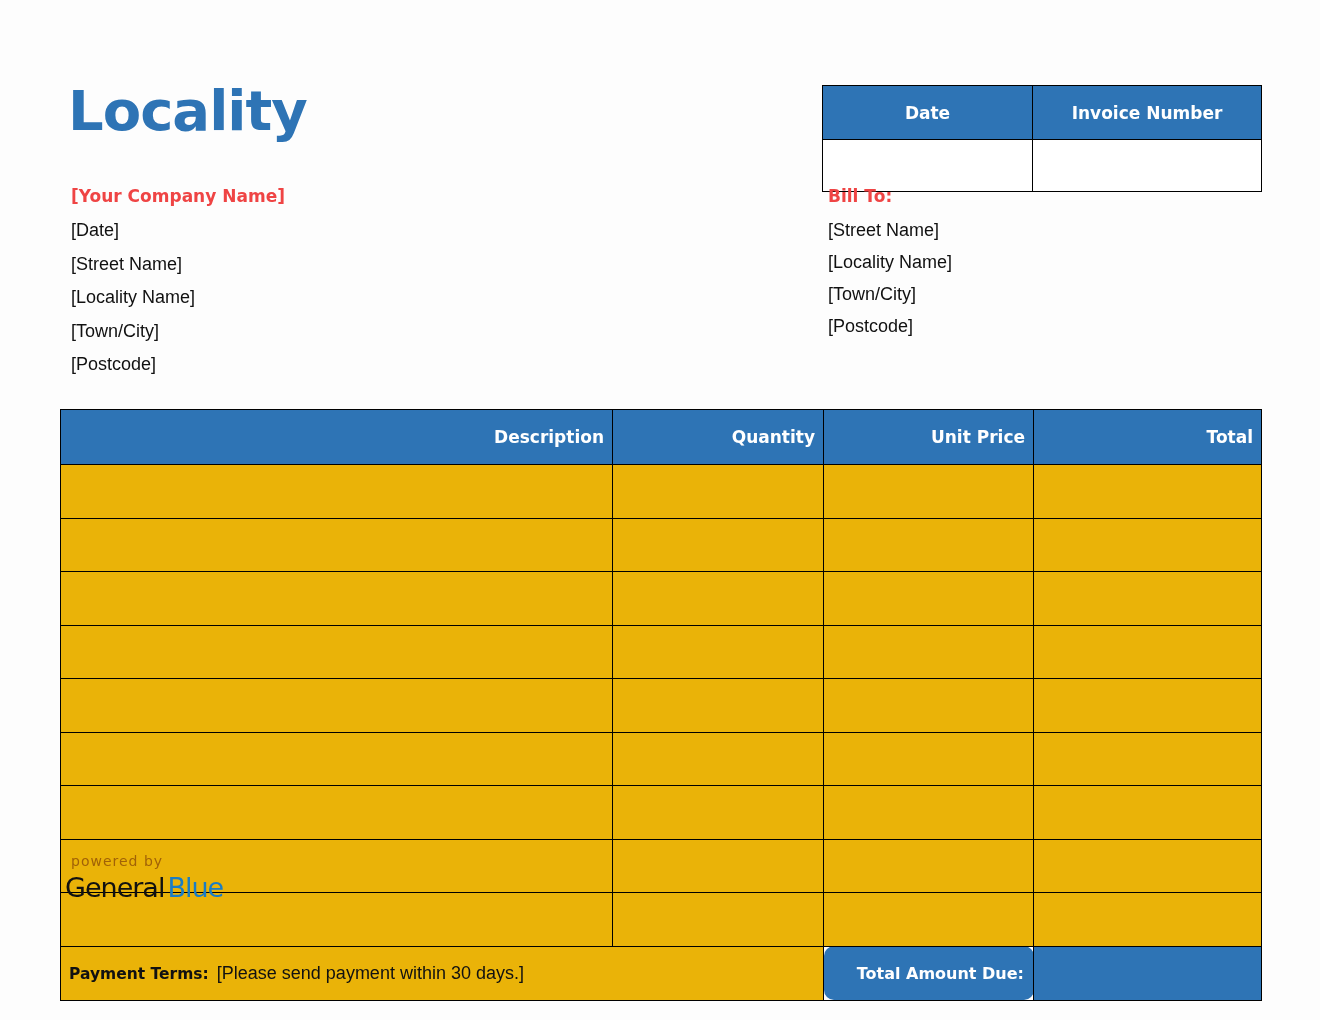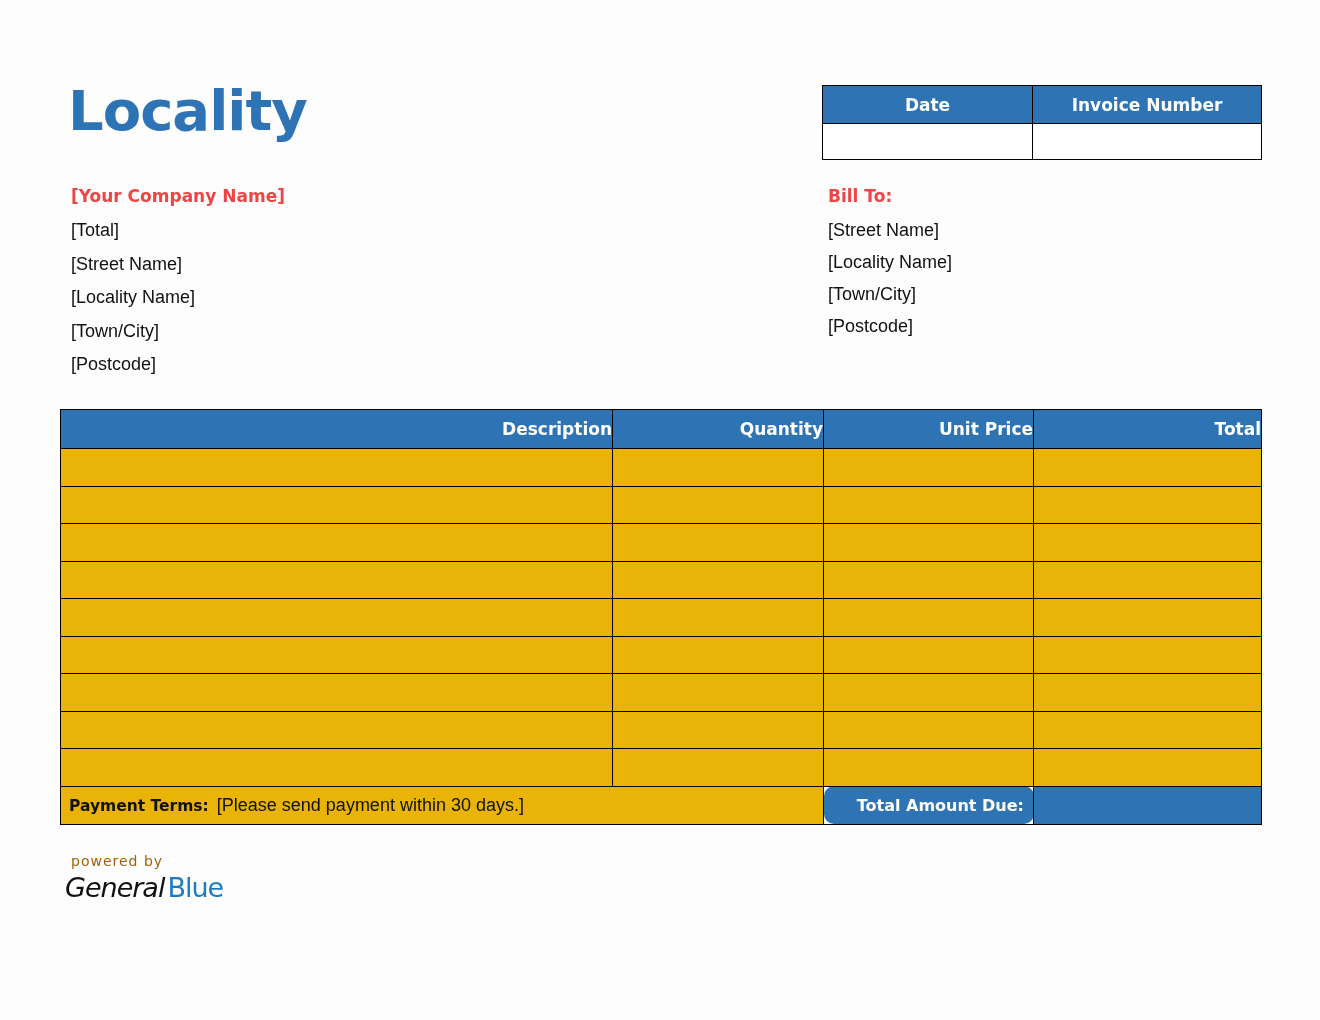--- a/index.html
+++ b/index.html
@@ -5,21 +5,21 @@
   html, body { margin: 0; padding: 0; }
   body {
     width: 1320px; height: 1020px; background: #fdfdfd; position: relative;
     font-family: "Liberation Sans", sans-serif; color: #111; overflow: hidden;
   }
   .title {
     position: absolute; left: 68px; top: 78px; font-family: "DejaVu Sans", sans-serif;
     font-weight: bold; font-size: 56px; color: #2e74b5; letter-spacing: -1px; margin: 0;
   }
   table { border-collapse: collapse; position: absolute; table-layout: fixed; }
-  td, th { border: 1.5px solid #000; padding: 0; margin-left: 16px; }
+  td, th { border: 1.5px solid #000; padding: 8px; margin-left: 16px; }
   th {
     background: #2e74b5; color: #fff; font-family: "DejaVu Sans", sans-serif;
     font-weight: bold; font-size: 17px;
   }
   .meta-table { left: 822px; top: 85px; width: 439px; }
   .meta-table th { height: 37px; text-align: center; }
   .meta-table td { height: 35px; background: #fff; }
   .block { position: absolute; }
   .block .heading {
     font-family: "DejaVu Sans", sans-serif; font-weight: bold; font-size: 17px; color: #ef4444;
@@ -37,21 +37,21 @@
   .items tr.footer td { height: 37px; }
   .terms-cell { padding-left: 8px !important; font-size: 18px; }
   .terms-label { font-family: "DejaVu Sans", sans-serif; font-weight: bold; font-size: 15.5px; margin-right: 8px; }
   .due-label {
     background: #2e74b5 !important; color: #fff; text-align: right;
     font-family: "DejaVu Sans", sans-serif; font-weight: bold; font-size: 16px; padding-right: 9px !important; border-radius: 10px;
   }
   .due-value { background: #2e74b5 !important; }
   .powered { position: absolute; left: 71px; top: 853px; font-family: "DejaVu Sans", sans-serif; font-size: 14px; color: #a16207; letter-spacing: 1px; }
   .brand { position: absolute; left: 65px; top: 872px; font-family: "DejaVu Sans", sans-serif; font-size: 27px; letter-spacing: -1px; }
-  .brand .g { color: #111; font-style: italic; }
+  .brand .g { color: #111; }
   .brand .b { color: #1a7dc4; margin-left: 3px; }
 </style>
 </head>
 <body>
 
 <h1 class="title">Locality</h1>
 
 <table class="meta-table">
   <colgroup>
       <col style="width:210px">
@@ -64,21 +64,21 @@
   </tr>
   <tr>
     <td></td>
     <td></td>
   </tr>
 </tbody>
   </table>
 
 <div class="block company">
   <div class="heading">[Your Company Name]</div>
-  <div class="line">[Total]</div>
+  <div class="line">[Date]</div>
   <div class="line">[Street Name]</div>
   <div class="line">[Locality Name]</div>
   <div class="line">[Town/City]</div>
   <div class="line">[Postcode]</div>
 </div>
 
 <div class="block billto">
   <div class="heading">Bill To:</div>
   <div class="line">[Street Name]</div>
   <div class="line">[Locality Name]</div>

